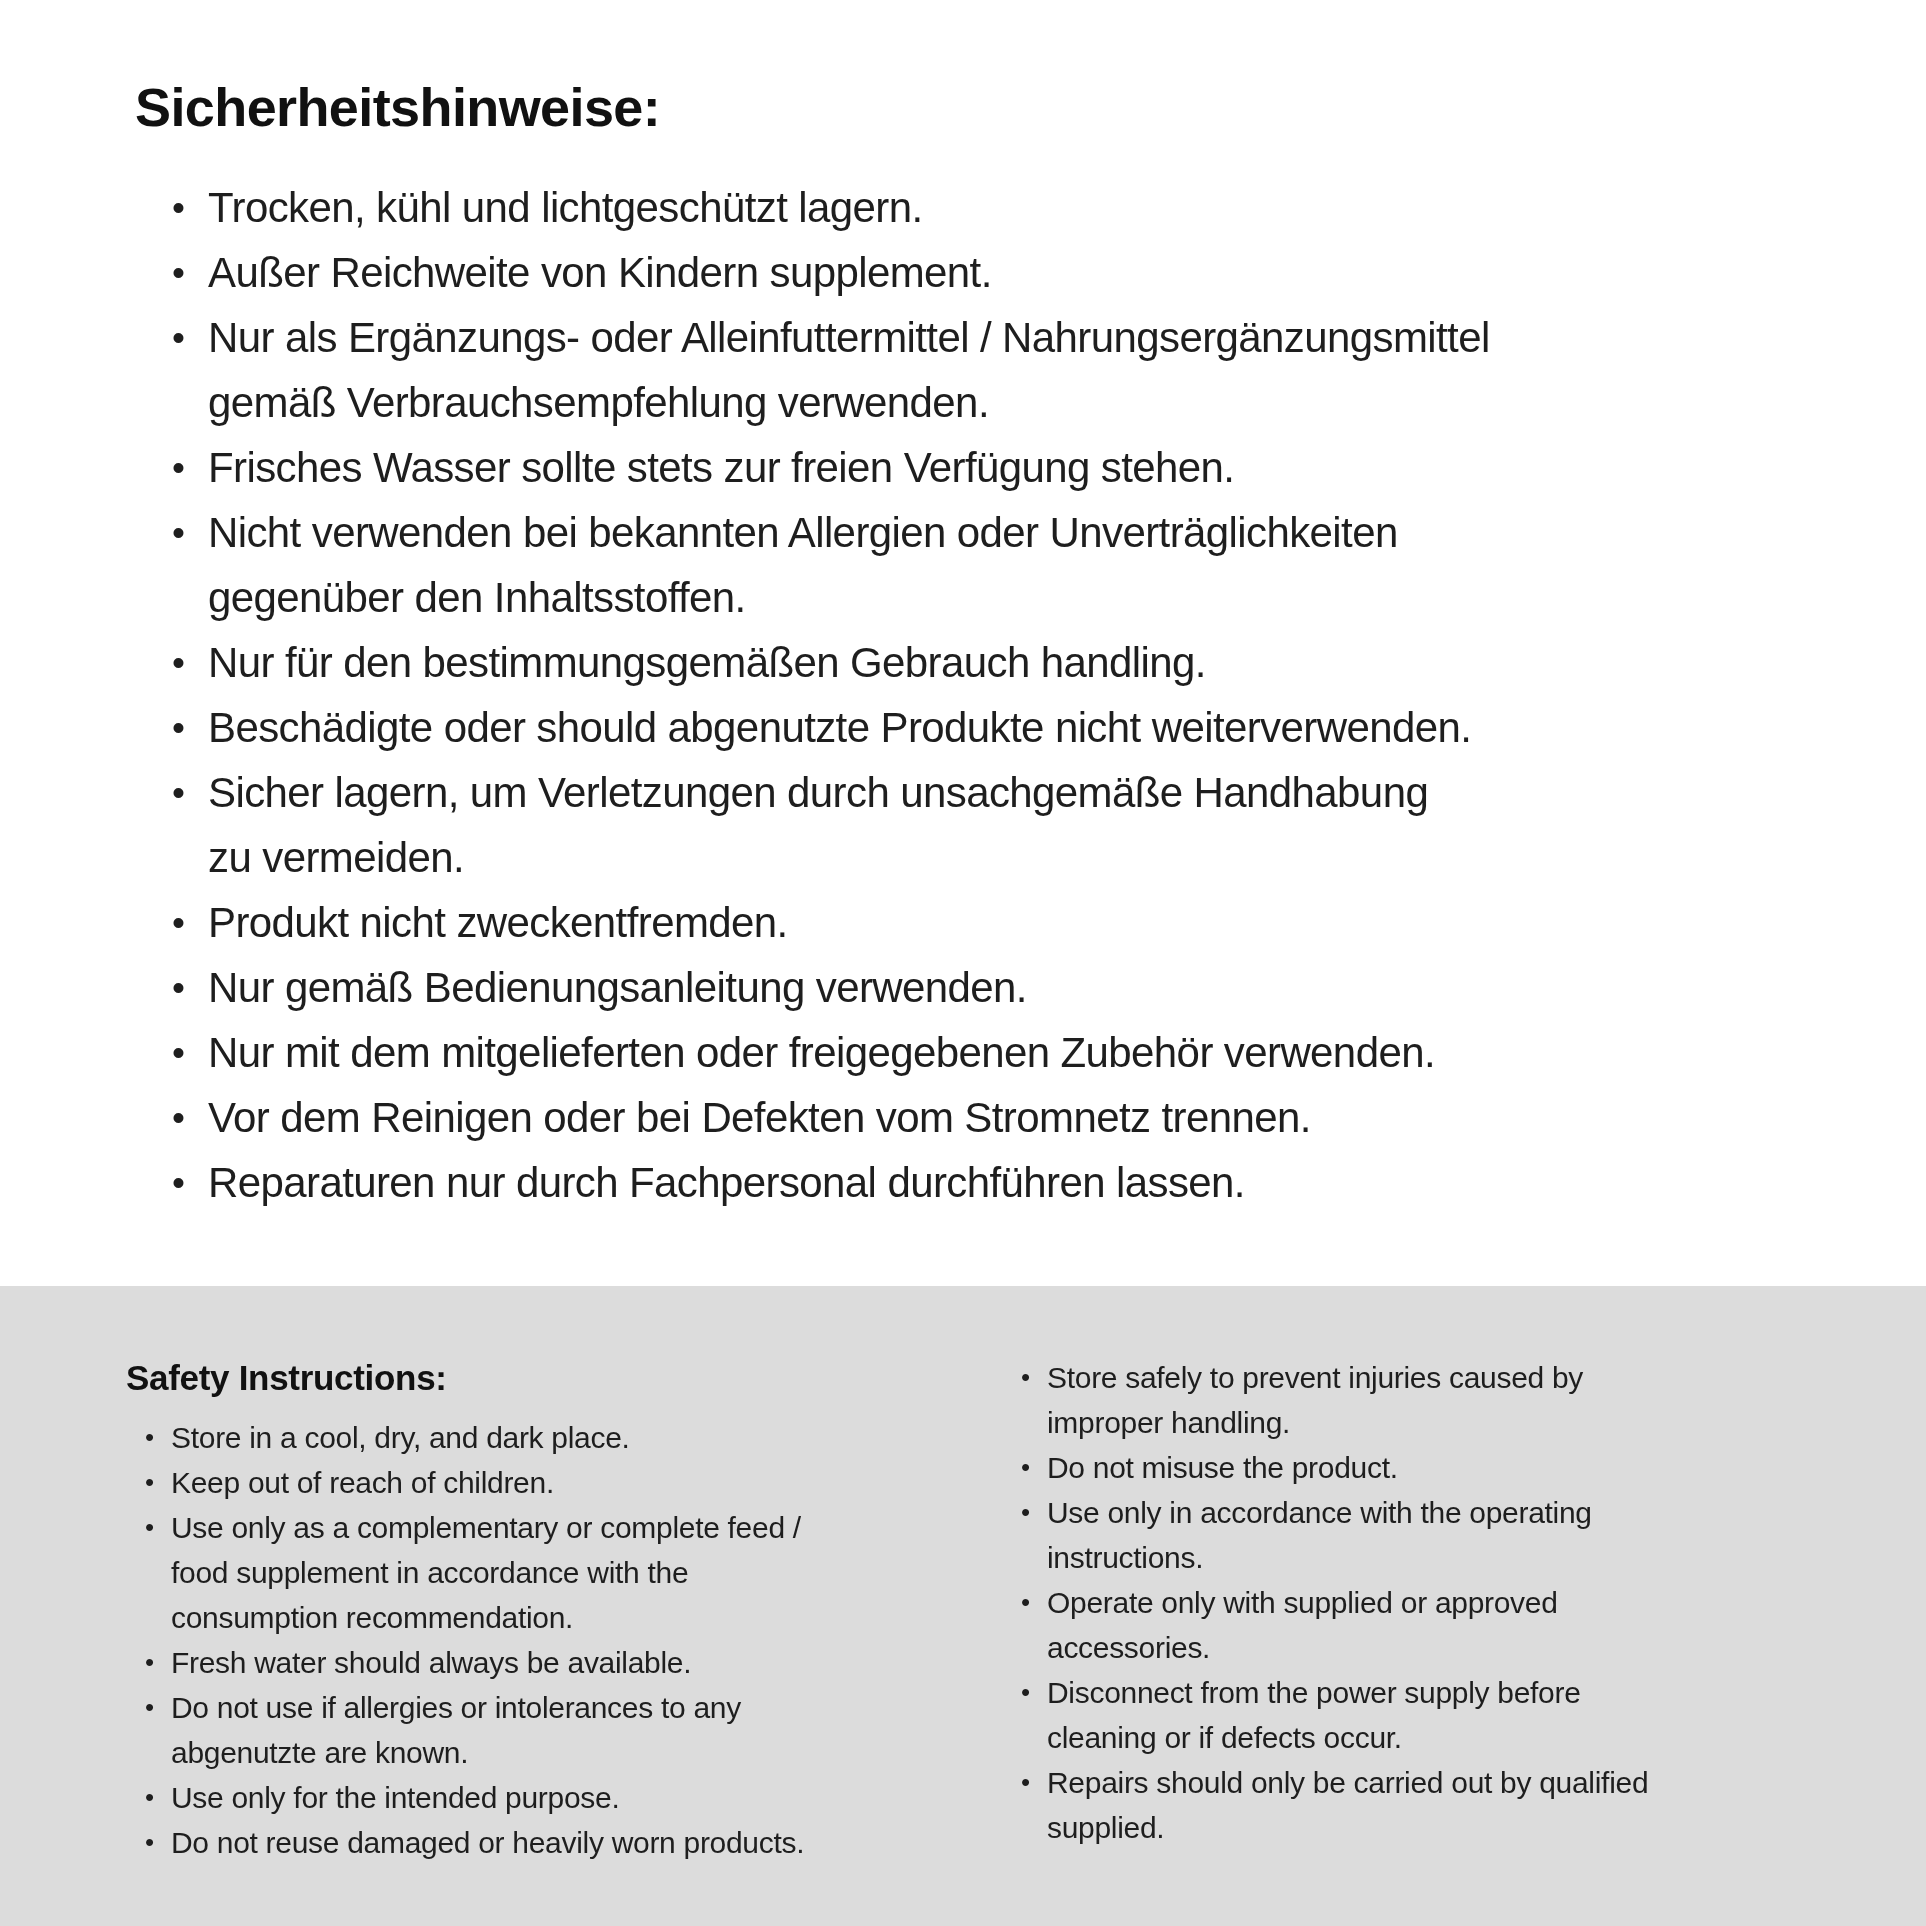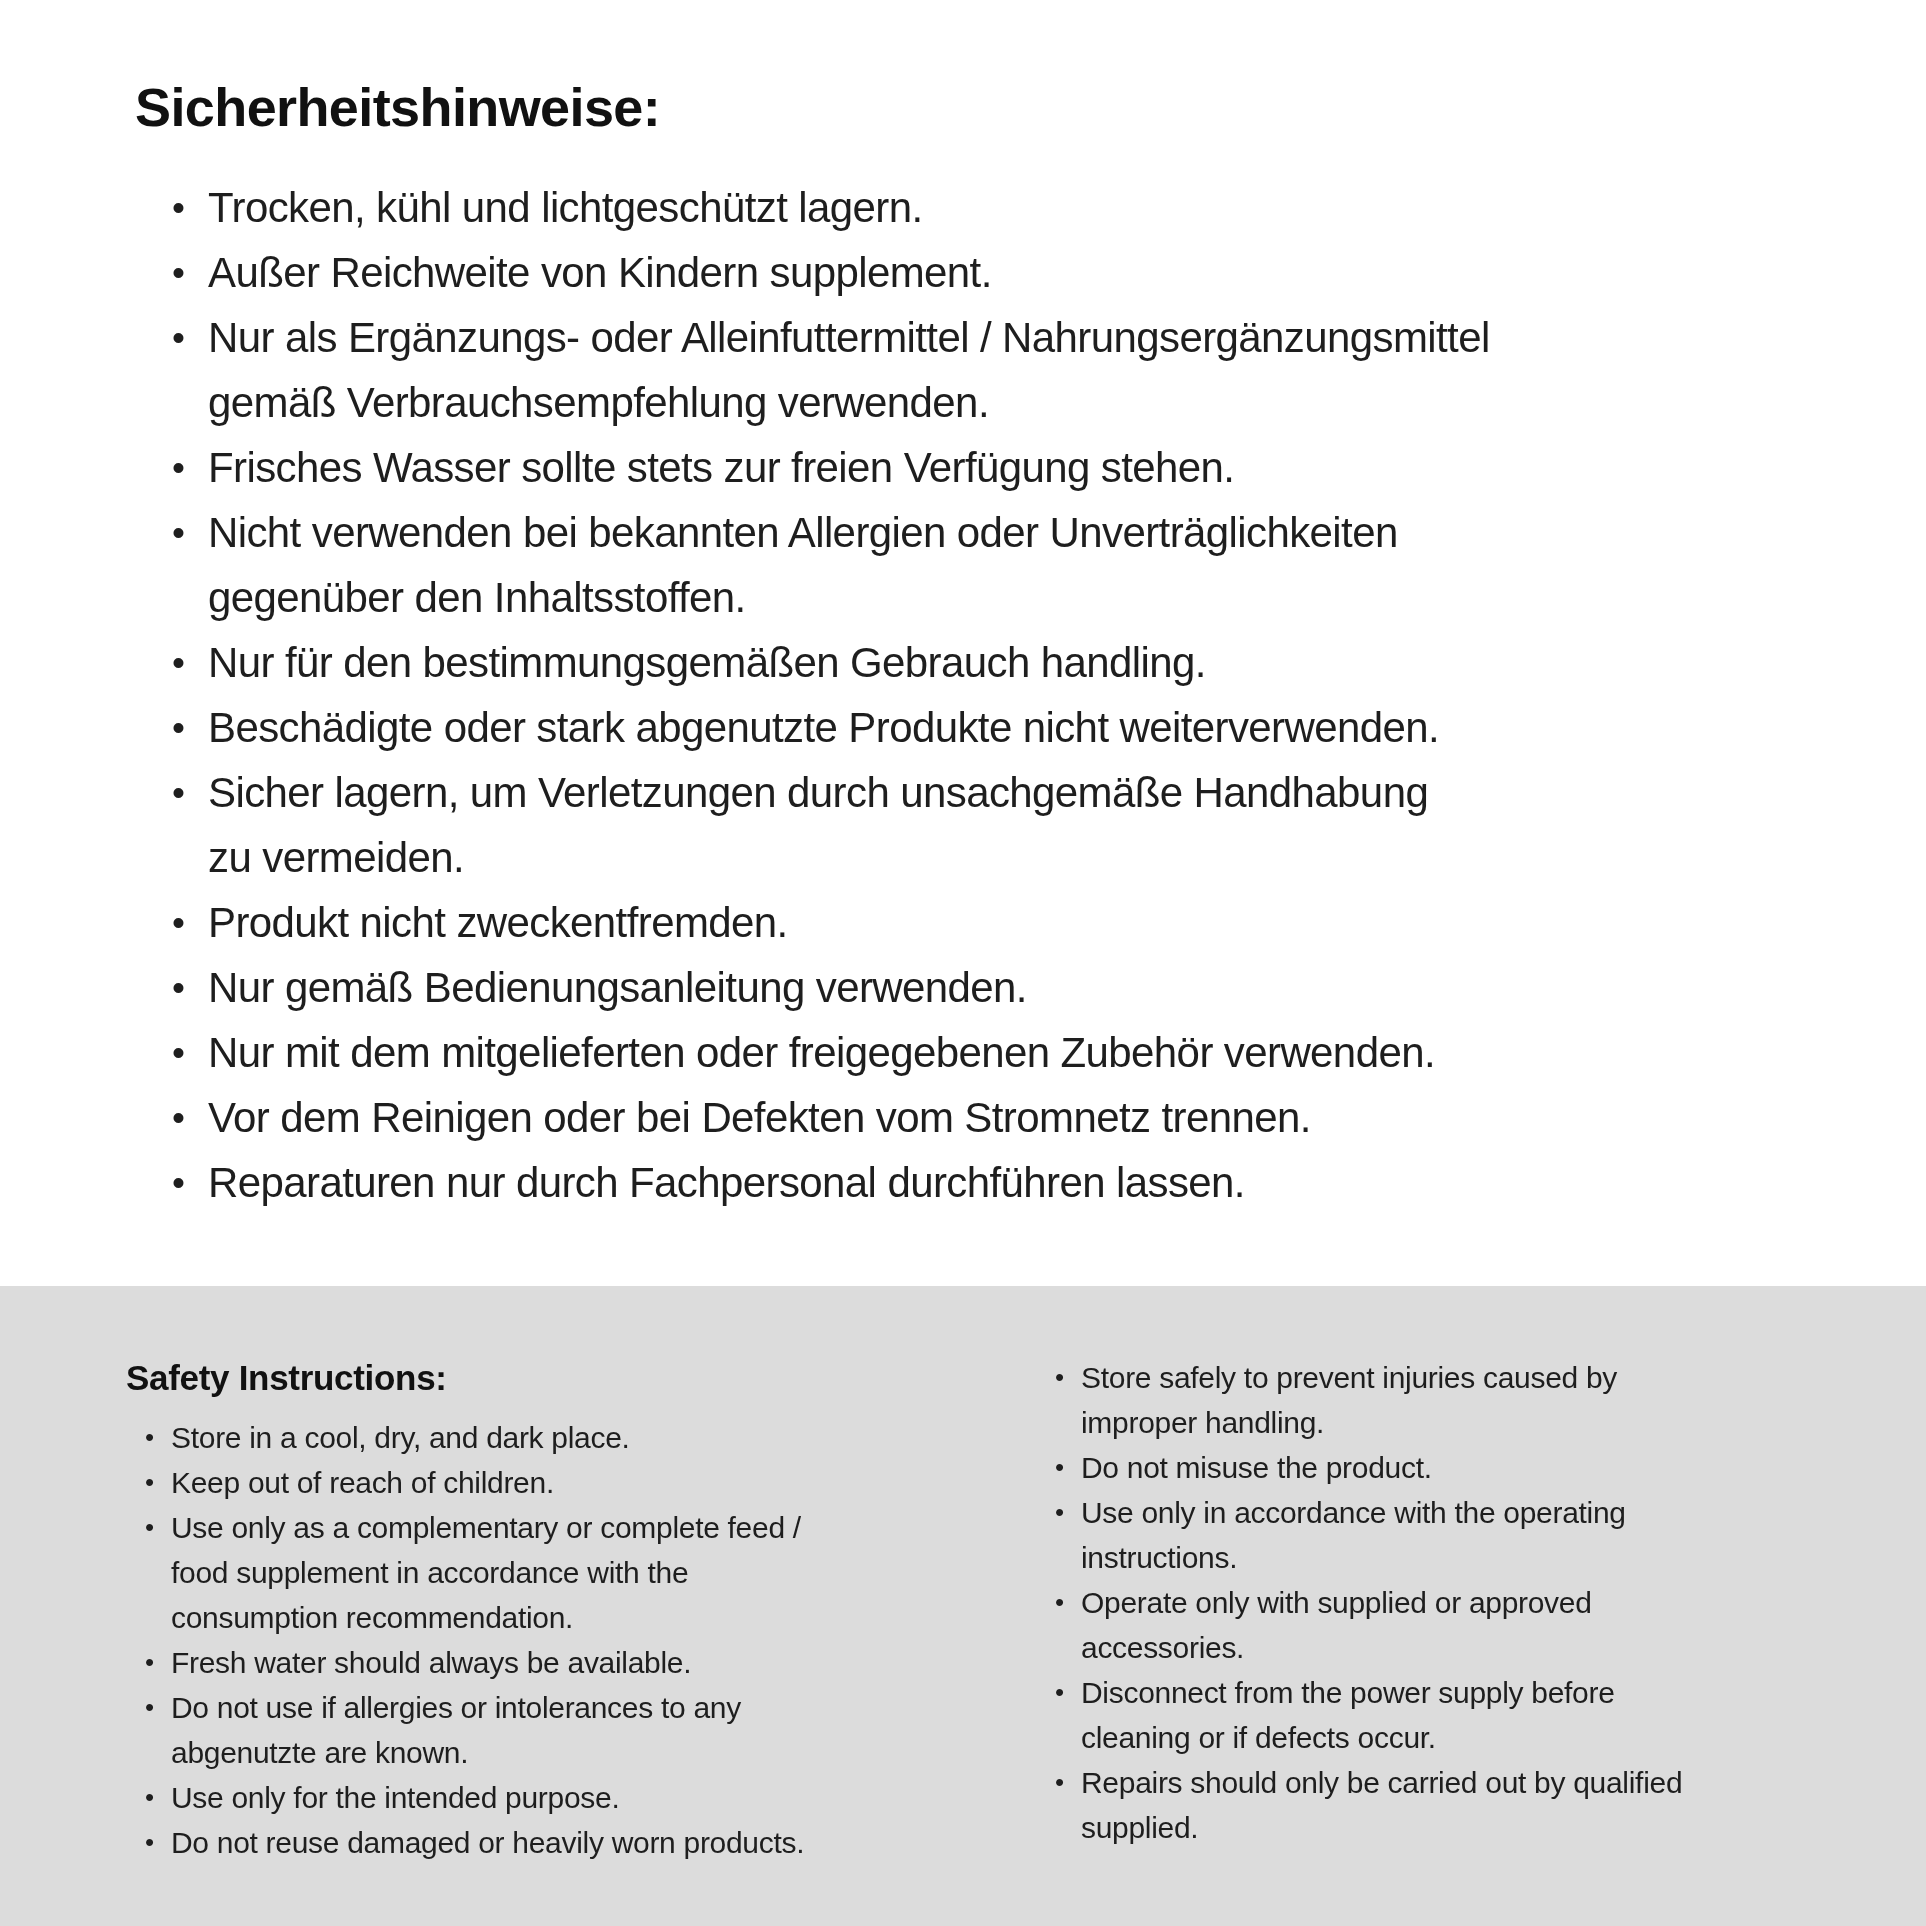--- a/index.html
+++ b/index.html
@@ -55,21 +55,20 @@
   }
   
   .en-section{
     position:absolute;
     left:0; top:1286px;
     width:1926px;
     height:640px;
     background:var(--footer-bg);
     display:flex;
     padding:69px 26px 8px 126px;
-    gap:34px;
   }
   .en-left{
     width:895px;
     flex:none;
   }
   .en-right{
     flex:1;
   }
   .en-title{
     font-size:35px;
@@ -123,21 +122,21 @@
         <span class="dot">•</span>
         <span class="li-text">Nicht verwenden bei bekannten Allergien oder Unverträglichkeiten
 gegenüber den Inhaltsstoffen.</span>
       </li>
       <li>
         <span class="dot">•</span>
         <span class="li-text">Nur für den bestimmungsgemäßen Gebrauch handling.</span>
       </li>
       <li>
         <span class="dot">•</span>
-        <span class="li-text">Beschädigte oder stark abgenutzte Produkte nicht weiterverwenden.</span>
+        <span class="li-text">Beschädigte oder should abgenutzte Produkte nicht weiterverwenden.</span>
       </li>
       <li>
         <span class="dot">•</span>
         <span class="li-text">Sicher lagern, um Verletzungen durch unsachgemäße Handhabung
 zu vermeiden.</span>
       </li>
       <li>
         <span class="dot">•</span>
         <span class="li-text">Produkt nicht zweckentfremden.</span>
       </li>

